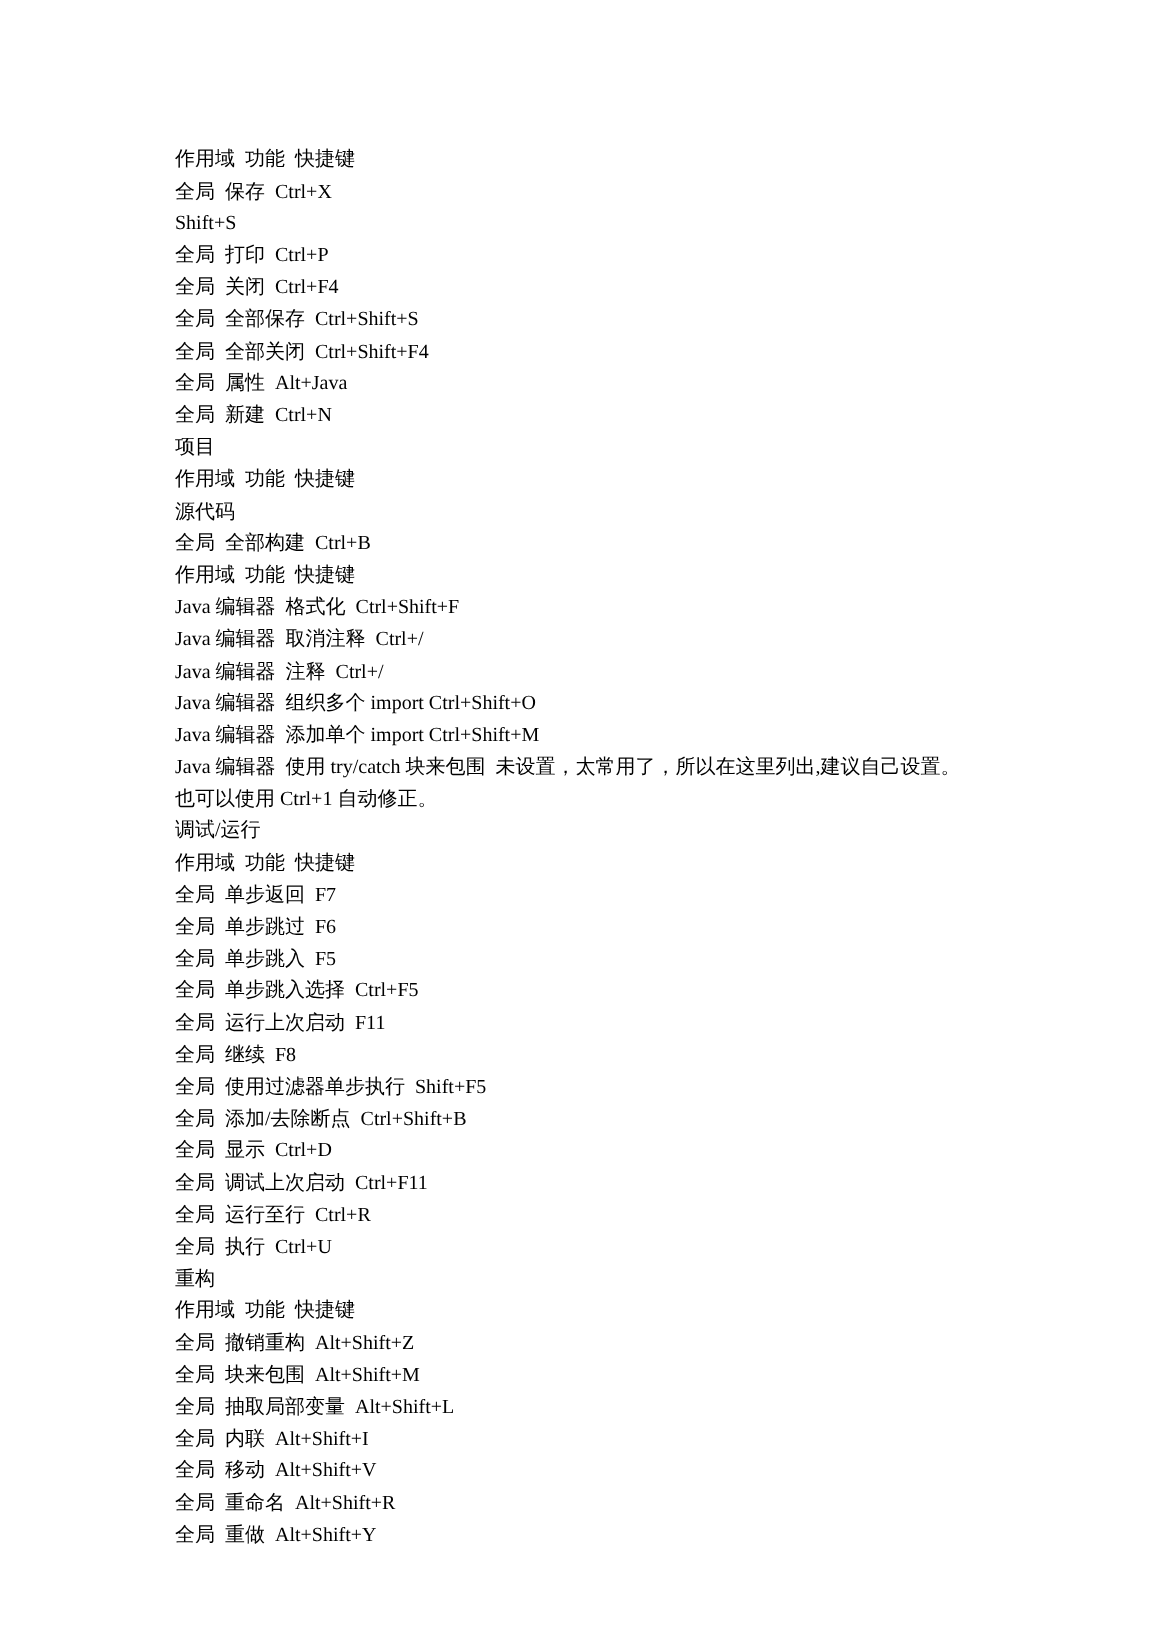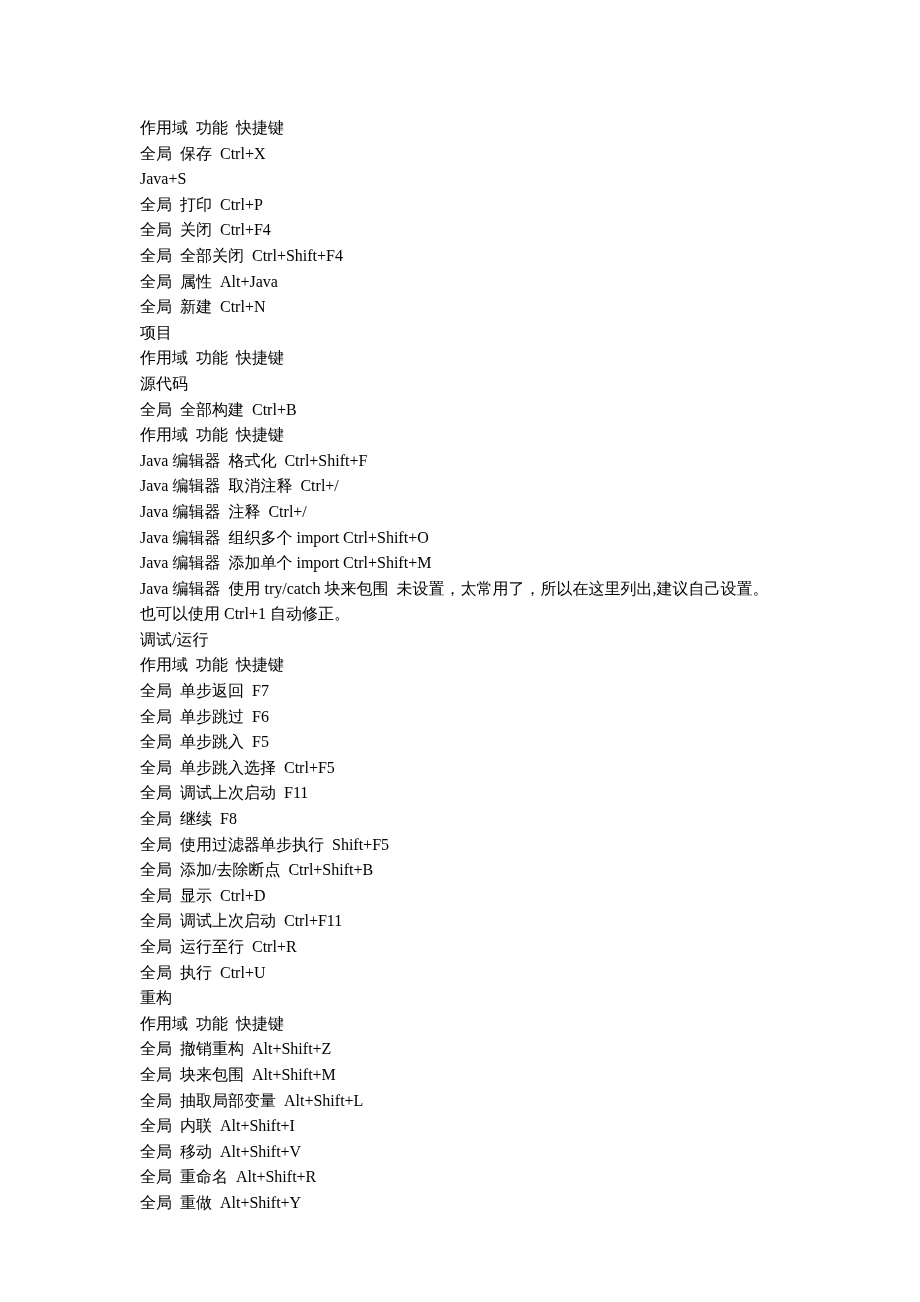--- a/index.html
+++ b/index.html
@@ -20,23 +20,24 @@
   .line {
     white-space: pre-wrap;
   }
 </style>
 </head>
 <body>
 
 <div class="page">
   <div class="line">作用域  功能  快捷键</div>
   <div class="line">全局  保存  Ctrl+X</div>
-  <div class="line">Java+S</div>
+  <div class="line">Shift+S</div>
   <div class="line">全局  打印  Ctrl+P</div>
   <div class="line">全局  关闭  Ctrl+F4</div>
+  <div class="line">全局  全部保存  Ctrl+Shift+S</div>
   <div class="line">全局  全部关闭  Ctrl+Shift+F4</div>
   <div class="line">全局  属性  Alt+Java</div>
   <div class="line">全局  新建  Ctrl+N</div>
   <div class="line">项目</div>
   <div class="line">作用域  功能  快捷键</div>
   <div class="line">源代码</div>
   <div class="line">全局  全部构建  Ctrl+B</div>
   <div class="line">作用域  功能  快捷键</div>
   <div class="line">Java 编辑器  格式化  Ctrl+Shift+F</div>
   <div class="line">Java 编辑器  取消注释  Ctrl+/</div>
@@ -44,21 +45,21 @@
   <div class="line">Java 编辑器  组织多个 import Ctrl+Shift+O</div>
   <div class="line">Java 编辑器  添加单个 import Ctrl+Shift+M</div>
   <div class="line">Java 编辑器  使用 try/catch 块来包围  未设置，太常用了，所以在这里列出,建议自己设置。</div>
   <div class="line">也可以使用 Ctrl+1 自动修正。</div>
   <div class="line">调试/运行</div>
   <div class="line">作用域  功能  快捷键</div>
   <div class="line">全局  单步返回  F7</div>
   <div class="line">全局  单步跳过  F6</div>
   <div class="line">全局  单步跳入  F5</div>
   <div class="line">全局  单步跳入选择  Ctrl+F5</div>
-  <div class="line">全局  调试上次启动  F11</div>
+  <div class="line">全局  运行上次启动  F11</div>
   <div class="line">全局  继续  F8</div>
   <div class="line">全局  使用过滤器单步执行  Shift+F5</div>
   <div class="line">全局  添加/去除断点  Ctrl+Shift+B</div>
   <div class="line">全局  显示  Ctrl+D</div>
   <div class="line">全局  调试上次启动  Ctrl+F11</div>
   <div class="line">全局  运行至行  Ctrl+R</div>
   <div class="line">全局  执行  Ctrl+U</div>
   <div class="line">重构</div>
   <div class="line">作用域  功能  快捷键</div>
   <div class="line">全局  撤销重构  Alt+Shift+Z</div>

